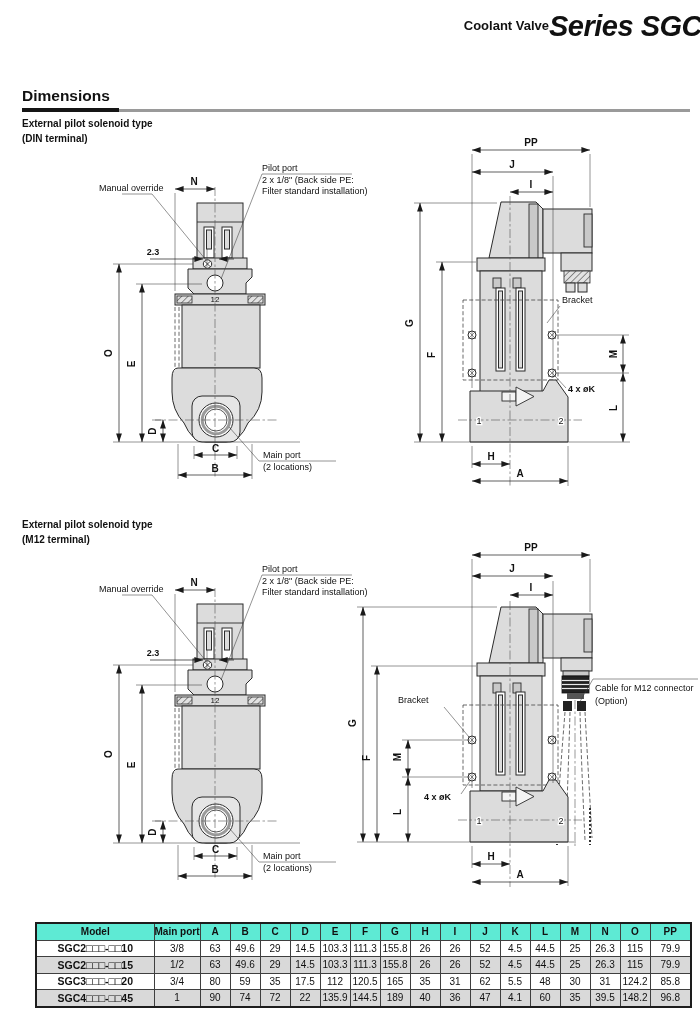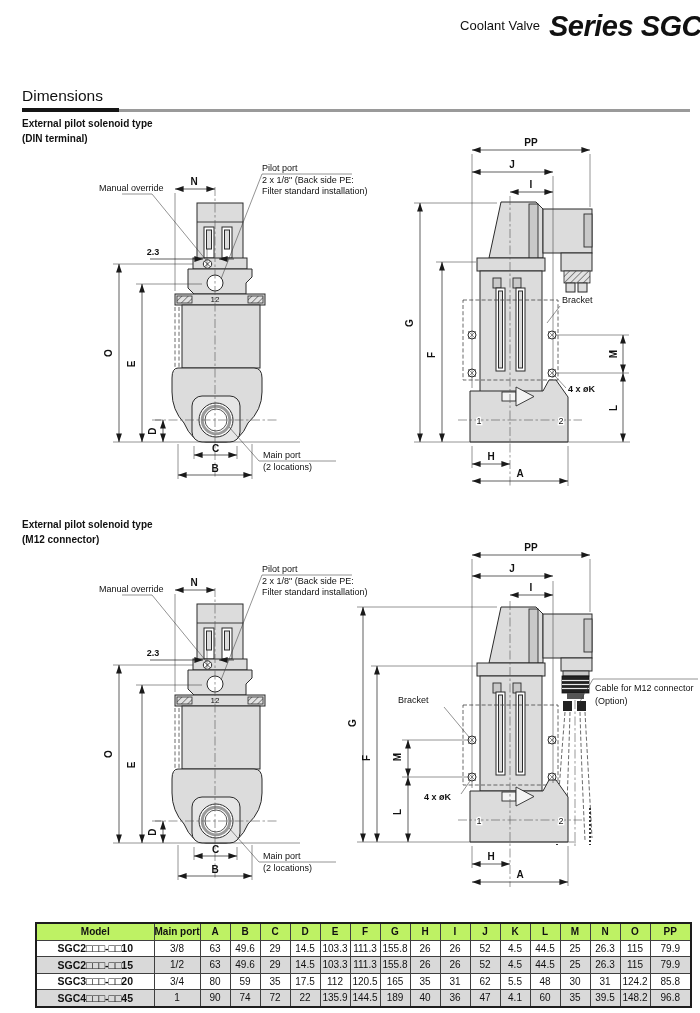--- a/index.html
+++ b/index.html
@@ -2,24 +2,24 @@
 <html><head>
 <meta charset="utf-8">
 <style>
   html,body{margin:0;padding:0;}
   body{
     width:700px;height:1013px;position:relative;overflow:hidden;
     background:#ffffff;font-family:"Liberation Sans",sans-serif;color:#111;
   }
   
   .hdr{position:absolute;top:10px;left:0;width:702px;text-align:right;white-space:nowrap;}
-  .hdr .product{font-size:13px;font-weight:normal;margin-right:9px;vertical-align:6px;}
+  .hdr .product{font-size:13px;font-weight:bold;vertical-align:6px;}
   .hdr .series{font-size:29px;font-weight:bold;font-style:italic;letter-spacing:-.5px;}
   
-  .dimhead{position:absolute;top:87px;left:22px;font-size:15.5px;font-weight:normal;}
+  .dimhead{position:absolute;top:87px;left:22px;font-size:15.5px;font-weight:bold;}
   .rule{position:absolute;top:108px;left:22px;width:668px;height:4px;}
   .rule .dark{position:absolute;left:0;top:0;width:97px;height:4px;background:#151515;}
   .rule .lite{position:absolute;left:97px;top:1px;width:571px;height:2.6px;background:#9a9a9a;}
   
   .sectitle{position:absolute;left:22px;font-size:10px;font-weight:bold;line-height:15px;}
   
   svg{position:absolute;top:0;left:0;}
   .fg{fill:#dcdcdc;stroke:#2b2b2b;stroke-width:1;}
   .fw{fill:#ffffff;stroke:#2b2b2b;stroke-width:1;}
   .fd{fill:#c9c9c9;stroke:#2b2b2b;stroke-width:.9;}
@@ -29,21 +29,21 @@
   .cl{stroke:#555;stroke-width:.6;stroke-dasharray:9 2.5 2.5 2.5;fill:none;}
   .hd{stroke:#444;stroke-width:.8;stroke-dasharray:4 2.2;fill:none;}
   .dl{font:bold 10px "Liberation Sans",sans-serif;fill:#111;}
   .dl9{font:bold 9px "Liberation Sans",sans-serif;fill:#111;}
   .nt{font:9px "Liberation Sans",sans-serif;fill:#111;}
   .sm{font:8px "Liberation Sans",sans-serif;fill:#111;}
   .halo{paint-order:stroke;stroke:#fff;stroke-width:2.5px;}
   
   #dims-table{position:absolute;left:35px;top:922px;width:655px;border-collapse:collapse;table-layout:fixed;border:2px solid #1d1d1d;}
   #dims-table th,#dims-table td{border:1px solid #3f3f3f;font-size:10px;text-align:center;padding:1px 0;height:13.5px;overflow:hidden;white-space:nowrap;}
-  #dims-table thead th{background:#bef264;font-weight:bold;}
+  #dims-table thead th{background:#5eead4;font-weight:bold;}
   #dims-table tbody tr:nth-child(even) td{background:#d9d9d9;}
   #dims-table td.model{font-weight:bold;font-size:10.5px;text-align:center;}
 </style>
 </head>
 <body>
 
 <svg width="700" height="1013" viewBox="0 0 700 1013">
   <defs>
     <marker id="arr" markerWidth="9" markerHeight="6.4" refX="8.6" refY="3.2" orient="auto-start-reverse" markerUnits="userSpaceOnUse">
       <path d="M0,0.3 L8.8,3.2 L0,6.1 Z" fill="#1a1a1a"></path>
@@ -305,21 +305,21 @@
     <div class="lite"></div>
   </div>
 
 <div class="sectitle" style="top:116px;">
   <div>External pilot solenoid type</div>
   <div>(DIN terminal)</div>
 </div>
 
 <div class="sectitle" style="top:517px;">
   <div>External pilot solenoid type</div>
-  <div>(M12 connector)</div>
+  <div>(M12 terminal)</div>
 </div>
 
 <table id="dims-table">
     <colgroup>
       <col style="width: 118px;">
       <col style="width: 46px;">
       <col style="width: 30px;">
       <col style="width: 30px;">
       <col style="width: 30px;">
       <col style="width: 30px;">

